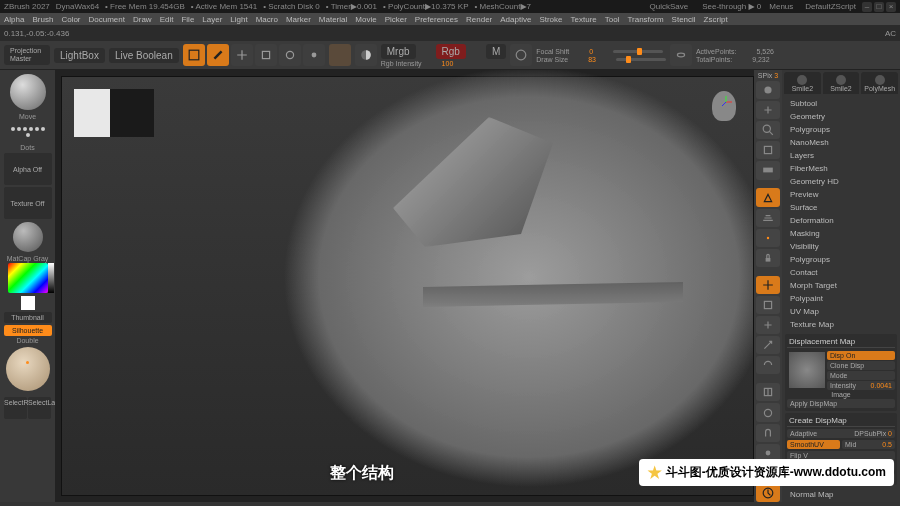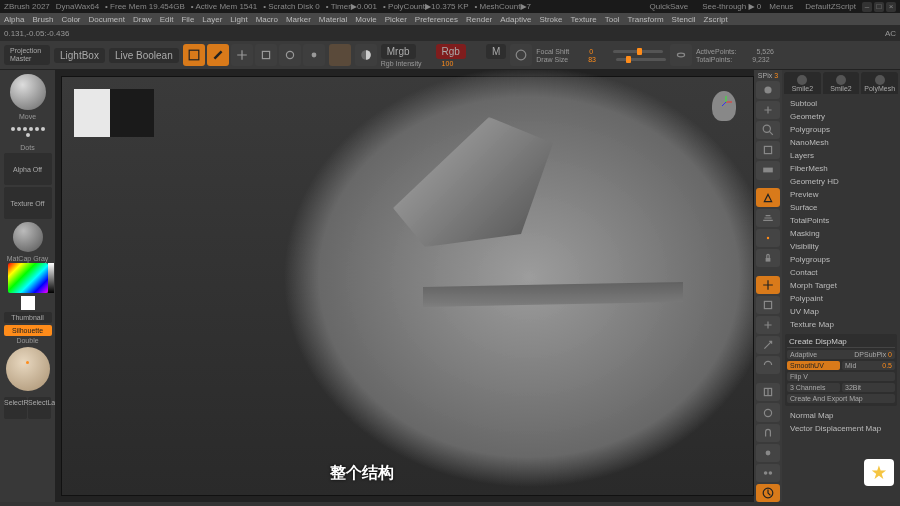--- a/index.html
+++ b/index.html
@@ -395,31 +395,48 @@
     <div class="rp-list">
       <div class="rp-item">Subtool</div>
       <div class="rp-item">Geometry</div>
       <div class="rp-item">Polygroups</div>
       <div class="rp-item">NanoMesh</div>
       <div class="rp-item">Layers</div>
       <div class="rp-item">FiberMesh</div>
       <div class="rp-item">Geometry HD</div>
       <div class="rp-item">Preview</div>
       <div class="rp-item">Surface</div>
-      <div class="rp-item">TotalPoints</div>
+      <div class="rp-item">Deformation</div>
       <div class="rp-item">Masking</div>
       <div class="rp-item">Visibility</div>
       <div class="rp-item">Polygroups</div>
       <div class="rp-item">Contact</div>
       <div class="rp-item">Morph Target</div>
       <div class="rp-item">Polypaint</div>
       <div class="rp-item">UV Map</div>
       <div class="rp-item">Texture Map</div>
     </div>
     <div class="rp-sec">
+      <div class="rp-sec-h">Displacement Map</div>
+      <div style="overflow:hidden">
+        <div class="rp-img"></div>
+        <div style="margin-left:40px">
+          <div class="rp-btn orange">Disp On</div>
+          <div class="rp-btn">Clone Disp</div>
+          <div class="rp-btn">Mode</div>
+          <div class="rp-btn">
+              <span>Intensity</span>
+              <span class="num">0.0041</span>
+            </div>
+        </div>
+      </div>
+      <div style="text-align:center;font-size:7px">Image</div>
+      <div class="rp-btn">Apply DispMap</div>
+    </div>
+    <div class="rp-sec">
       <div class="rp-sec-h">Create DispMap</div>
       <div class="rp-btn">
           <span>Adaptive</span>
           <span><span>DPSubPix</span> <span class="num">0</span></span>
         </div>
       <div style="display:flex;gap:2px">
         <div class="rp-btn orange" style="flex:1">SmoothUV</div>
         <div class="rp-btn" style="flex:1">
             <span>Mid</span>
             <span class="num">0.5</span>
@@ -451,13 +468,14 @@
   <div class="b-item">
       <span>Target Polygons Count</span> 
       <span class="num">5</span>
     </div>
   <div class="b-item" style="background:#444;padding:1px 6px;border-radius:2px">Activate Symmetry</div>
 </div>
 
 <div class="caption">整个结构</div>
 <div class="watermark">
     <span class="star">★</span>
+    <span>斗斗图-优质设计资源库-www.ddotu.com</span>
   </div>
 
 </body></html>

